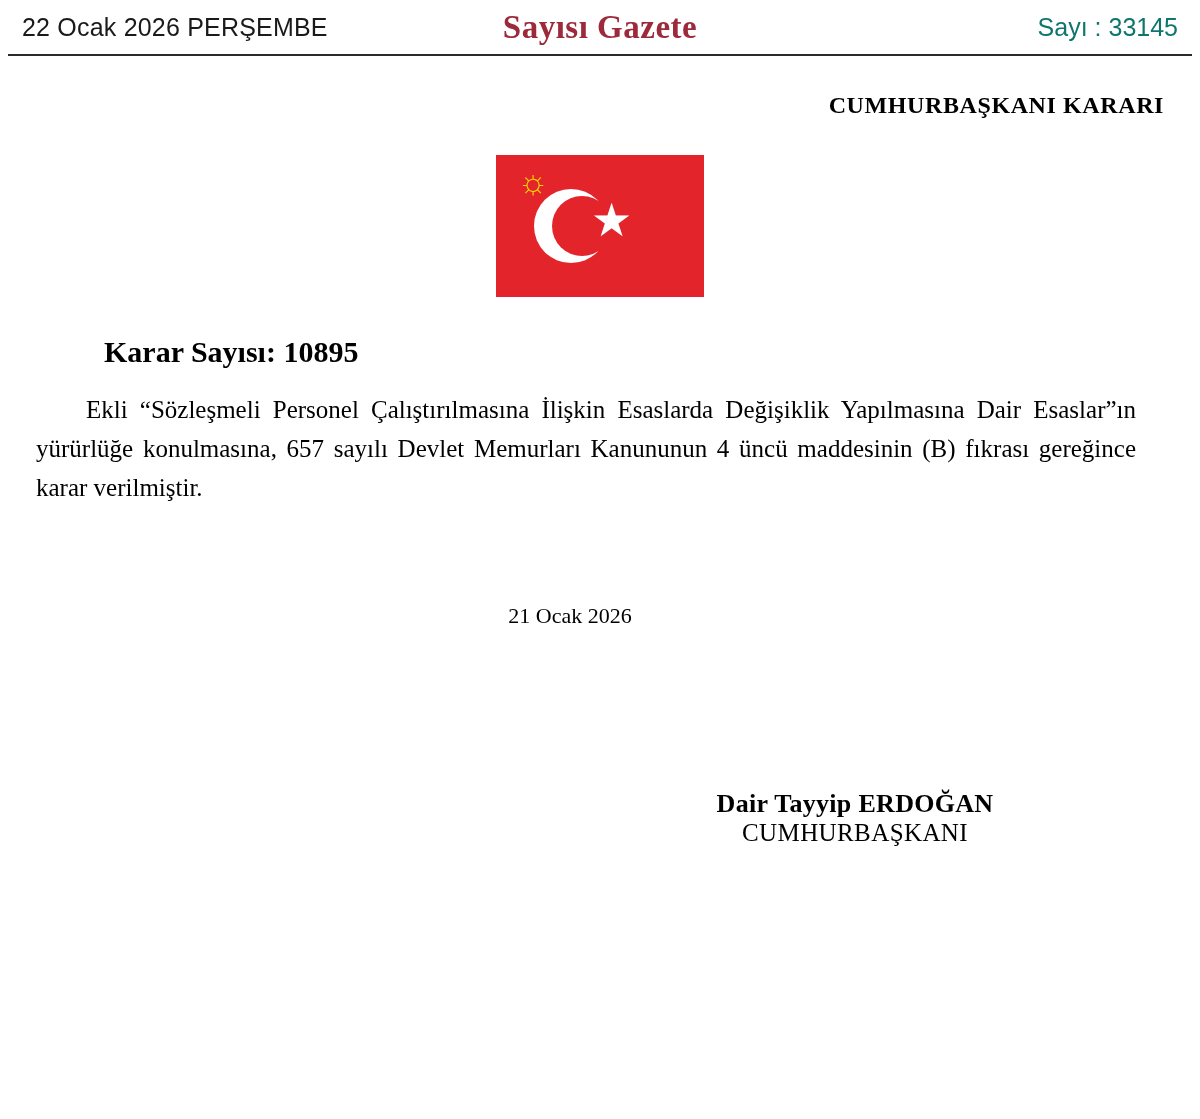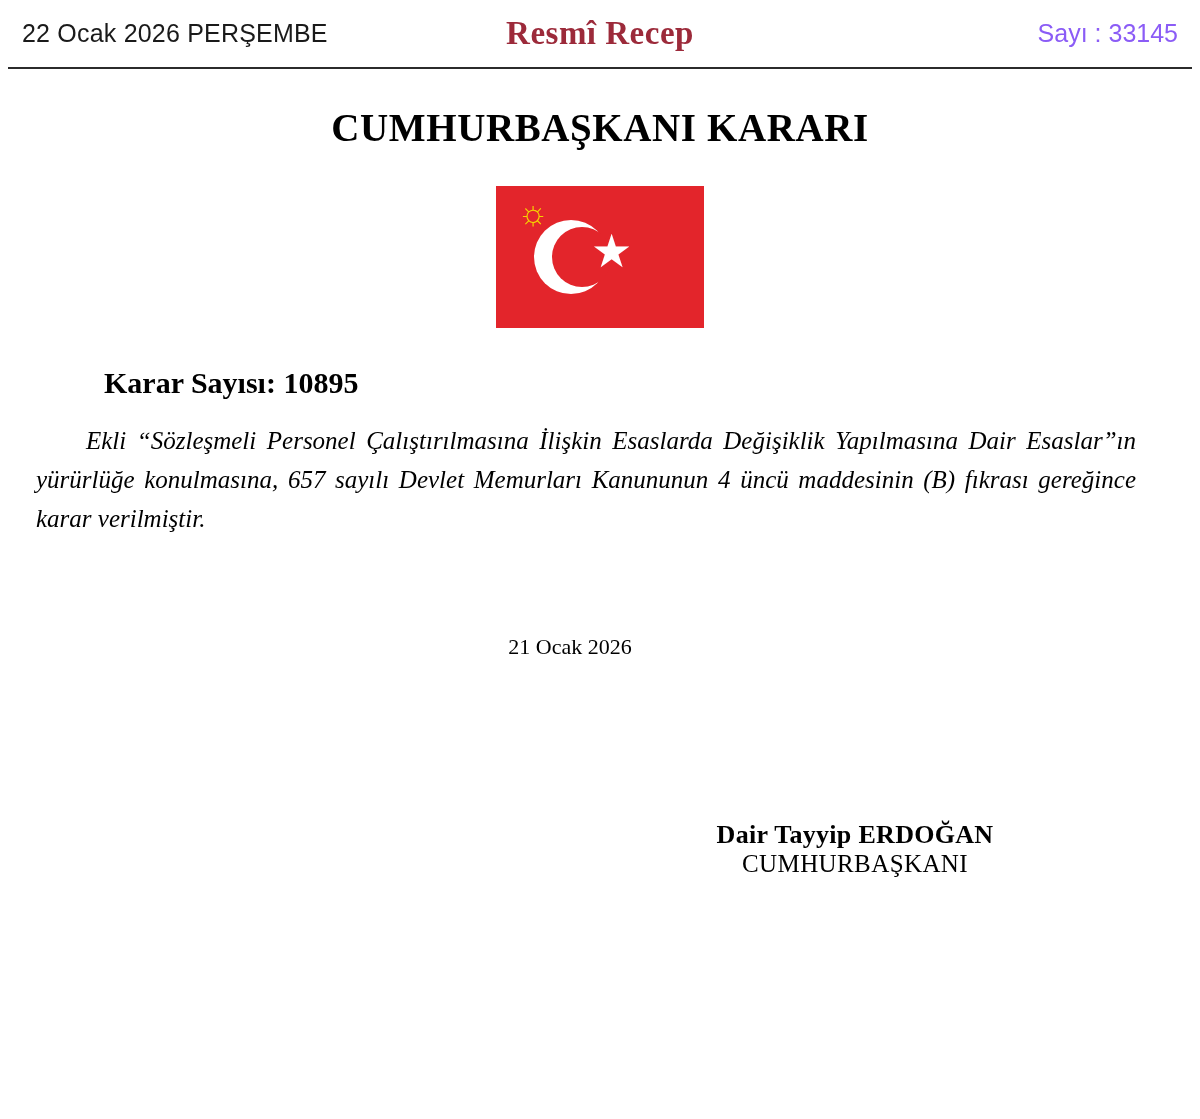--- a/index.html
+++ b/index.html
@@ -11,21 +11,21 @@
     width: 1200px;
     min-height: 1119px;
     font-family: "Liberation Serif", serif;
     color: #000000;
     position: relative;
   }
 
   
   .masthead {
     position: relative;
-    height: 67px;
+    height: 54px;
     padding: 0 22px;
     box-sizing: border-box;
     display: flex;
     align-items: center;
     justify-content: space-between;
   }
   .masthead-date {
     font-family: "Liberation Sans", sans-serif;
     font-size: 25px;
     letter-spacing: 0.2px;
@@ -40,40 +40,40 @@
     font-family: "Liberation Serif", serif;
     font-weight: bold;
     font-size: 33px;
     color: #9c2a3a;
     letter-spacing: 0.5px;
     pointer-events: none;
   }
   .masthead-issue {
     font-family: "Liberation Sans", sans-serif;
     font-size: 25px;
-    color: #8b5cf6;
+    color: #0f766e;
     white-space: nowrap;
   }
   .masthead-rule {
     border: 0;
     border-top: 2px solid #2b2b2b;
     margin: 0 8px 0 8px;
   }
 
   
   .doc {
     padding: 0 36px;
     box-sizing: border-box;
   }
 
   .doc-title {
-    text-align: center;
-    font-family: "Liberation Serif", serif;
-    font-weight: bold;
-    font-size: 39px;
+    text-align: right;
+    font-family: "Liberation Serif", serif;
+    font-weight: bold;
+    font-size: 24px;
     letter-spacing: 0.6px;
     margin-top: 36px;
   }
 
   .flag-wrap {
     display: flex;
     justify-content: center;
     margin-top: 36px;
   }
   .flag {
@@ -143,21 +143,20 @@
 
   .body-text {
     font-family: "Liberation Serif", serif;
     font-size: 25px;
     line-height: 1.55;
     text-align: justify;
     text-justify: inter-word;
     text-indent: 50px;
     margin-top: 22px;
     padding-right: 28px;
-    font-style: italic;
   }
 
   .decision-date {
     text-align: center;
     font-family: "Liberation Serif", serif;
     font-size: 22px;
     margin-top: 96px;
     padding-right: 60px;
   }
 
@@ -176,21 +175,21 @@
     font-family: "Liberation Serif", serif;
     font-size: 25px;
     letter-spacing: 0.4px;
   }
 </style>
 </head>
 <body>
 
 <header class="masthead">
   <div class="masthead-date">22 Ocak 2026 PERŞEMBE</div>
-  <div class="masthead-title">Resmî Recep</div>
+  <div class="masthead-title">Sayısı Gazete</div>
   <div class="masthead-issue">Sayı : 33145</div>
 </header>
 <hr class="masthead-rule">
 
 <main class="doc">
 
   <h1 class="doc-title">CUMHURBAŞKANI KARARI</h1>
 
   <div class="flag-wrap">
     <div class="flag">

